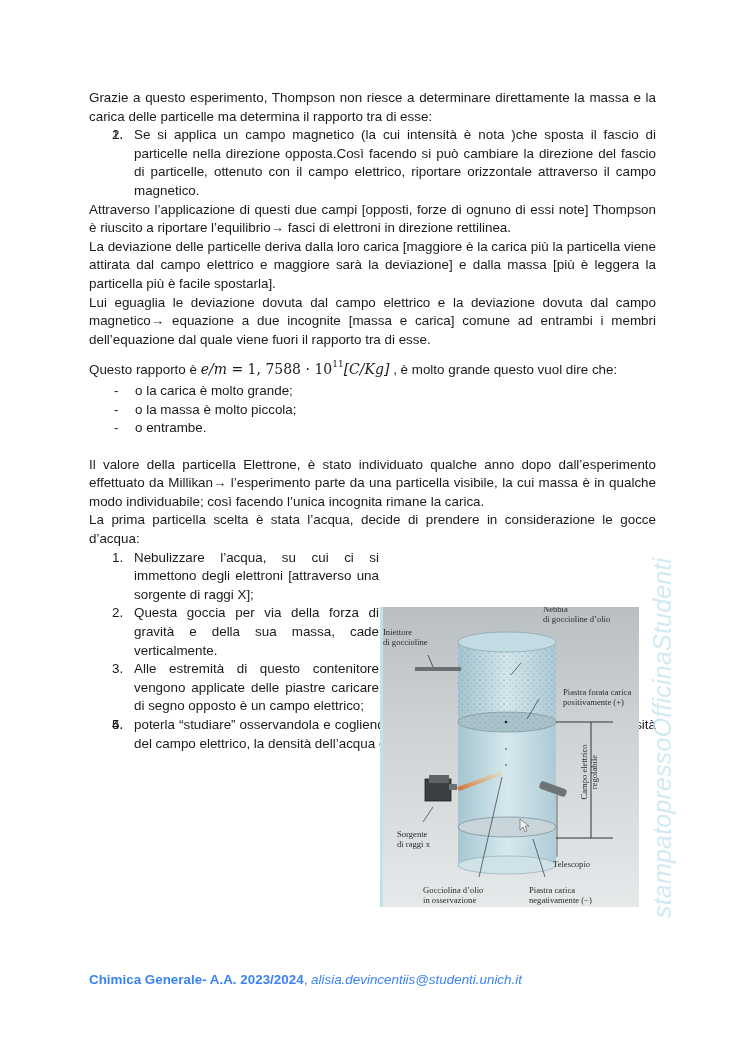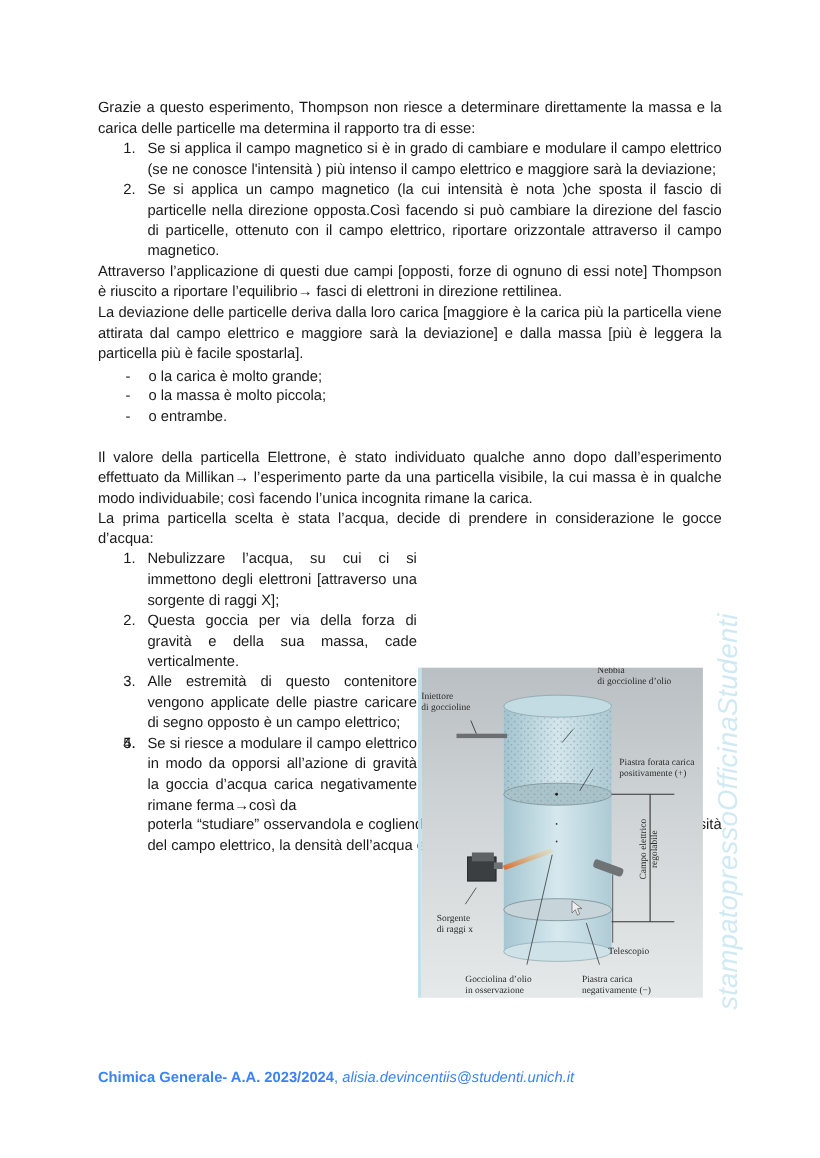--- a/index.html
+++ b/index.html
@@ -37,42 +37,46 @@
                transform-origin: left top; font-family: "Liberation Sans", sans-serif;
                font-style: italic; font-size: 25px; color: #c8e6f0; white-space: nowrap;
                letter-spacing: 0.2px; opacity: 0.85; }
 </style>
 </head>
 <body>
 
 <div class="page">
   <p>Grazie a questo esperimento, Thompson non riesce a determinare direttamente la massa e la carica delle particelle ma determina il rapporto tra di esse:</p>
   <ol class="olist">
-    <li><span class="num">1.</span><span>Se si applica il campo magnetico si è  in grado di cambiare e modulare il campo elettrico (se ne conosce l'intensità ) più intenso il campo elettrico e maggiore sarà la deviazione;</span></li>
+    <li><span class="num">1.</span></li>
     <li><span class="num">2.</span><span>Se si applica un campo magnetico (la cui intensità è nota )che sposta il fascio di particelle nella direzione opposta.Così facendo si può cambiare la direzione del fascio di particelle, ottenuto con il campo elettrico, riportare orizzontale attraverso il campo magnetico.</span></li>
   </ol>
   <p>Attraverso l’applicazione di questi due campi [opposti, forze di ognuno di essi note] Thompson è riuscito a riportare l’equilibrio→ fasci di elettroni in direzione rettilinea.</p>
   <p>La deviazione delle particelle deriva dalla loro carica [maggiore è la carica più la particella viene attirata dal campo elettrico e maggiore sarà la deviazione] e dalla massa [più è leggera la particella più è facile spostarla].</p>
+  <p>Lui eguaglia le deviazione dovuta dal campo elettrico e la deviazione dovuta dal campo magnetico→ equazione a due incognite [massa e carica] comune ad entrambi i membri dell’equazione dal quale viene fuori il rapporto tra di esse.</p>
 
+  <p class="formula-line">
+    <span>Questo rapporto è </span><span class="math"><span>e/m</span><span class="up"> = </span><span class="up">1, 7588</span><span class="up"> · </span><span class="up">10</span><sup>11</sup><span>[C/Kg]</span></span><span> , è molto grande questo vuol dire che:</span>
+  </p>
   <ul class="dlist">
     <li><span class="dash">-</span><span>o la carica è molto grande;</span></li>
     <li><span class="dash">-</span><span>o la massa è molto piccola;</span></li>
     <li><span class="dash">-</span><span>o entrambe.</span></li>
   </ul>
   <div class="gap"></div>
   <p>Il valore della particella Elettrone, è stato individuato qualche anno dopo dall’esperimento effettuato da Millikan→ l’esperimento parte da una particella visibile, la cui massa è in qualche modo individuabile; così facendo l’unica incognita rimane la carica.</p>
   <p>La prima particella scelta è stata l’acqua, decide di prendere in considerazione le gocce d’acqua:</p>
 
   <div class="left-col">
     <ol class="olist">
       <li><span class="num">1.</span><span>Nebulizzare l’acqua, su cui ci si immettono degli elettroni [attraverso una sorgente di raggi X];</span></li>
       <li><span class="num">2.</span><span>Questa goccia per via della forza di gravità e della sua massa, cade verticalmente.</span></li>
       <li><span class="num">3.</span><span>Alle estremità di questo contenitore vengono applicate delle piastre caricare di segno opposto è un campo elettrico;</span></li>
       <li><span class="num">4.</span></li>
-      <li><span class="num">5.</span><span>Se si riesce a modulare il campo elettrico in modo da opporsi all’azione di gravità la goccia d’acqua carica negativamente rimane ferma→così da</span></li>
+      <li><span class="num">5.</span></li>
     </ol>
   </div>
   <p class="continued">poterla “studiare” osservandola e cogliendo la sua massa, inoltre conoscendo l’intensità del campo elettrico, la densità dell’acqua e la sua massa si può formulare</p>
 </div>
 
 <div class="figure">
   <svg width="256" height="300" viewBox="0 0 256 300">
     <defs>
       <linearGradient id="cyl" x1="0" x2="1" y1="0" y2="0">
         <stop offset="0" stop-color="#9fc3cf"></stop>

